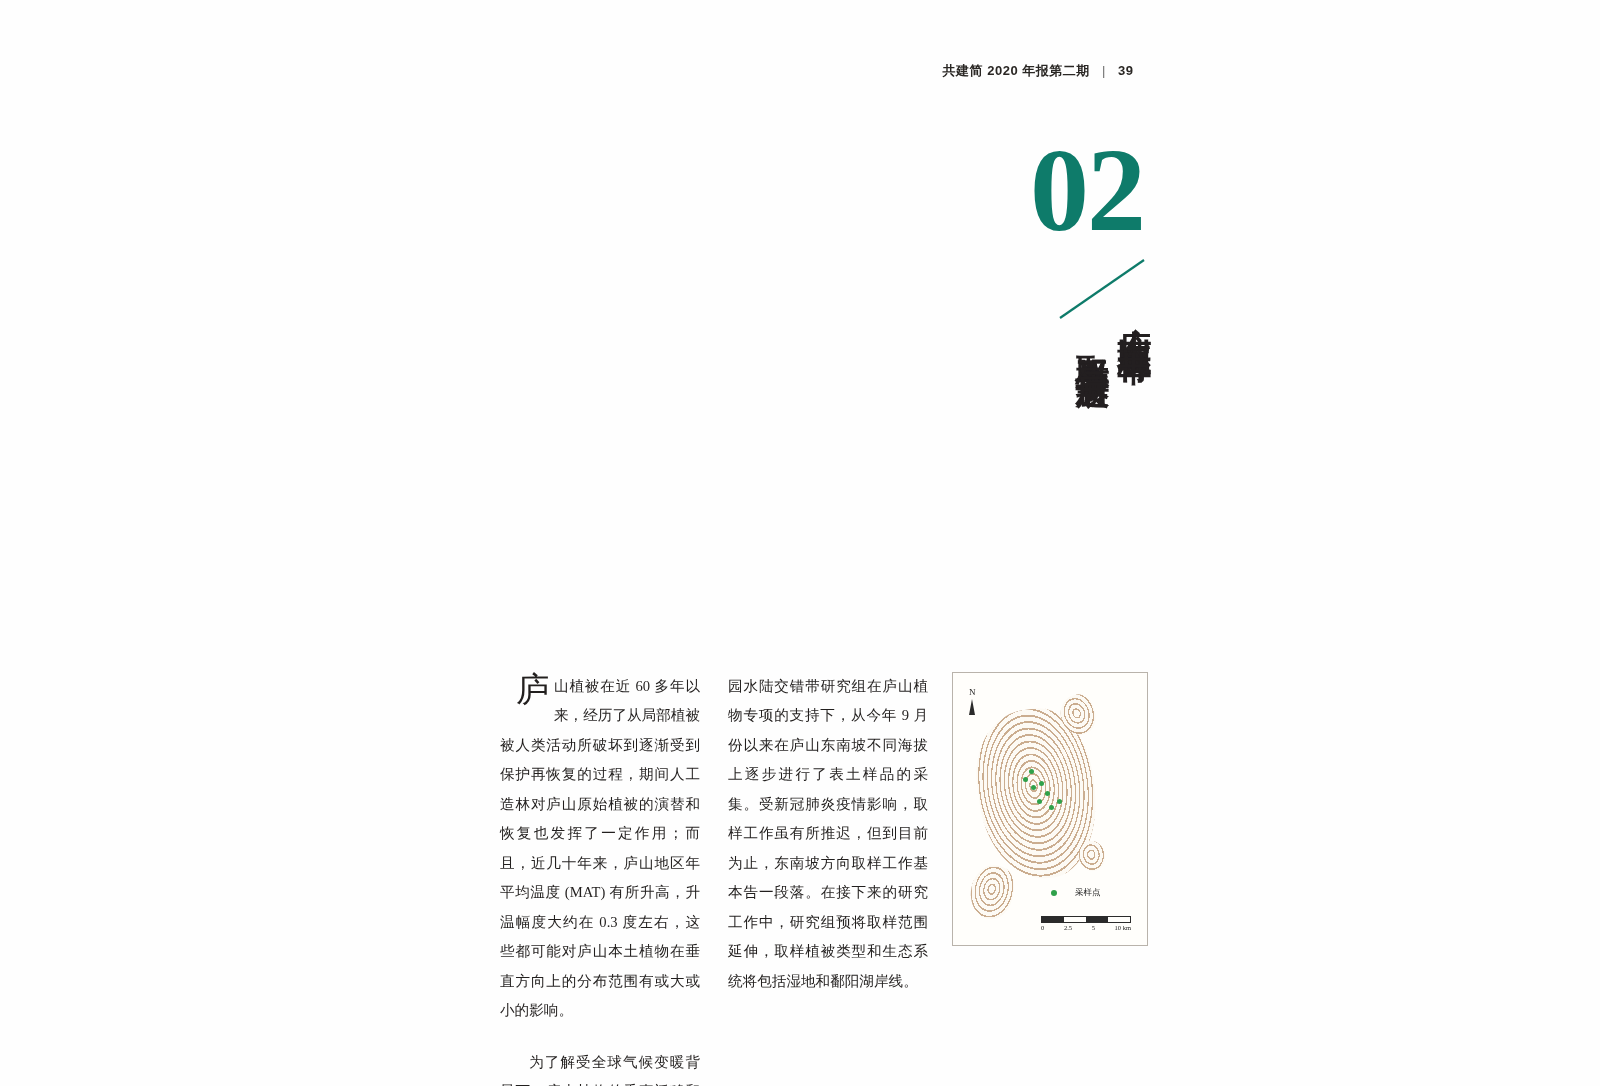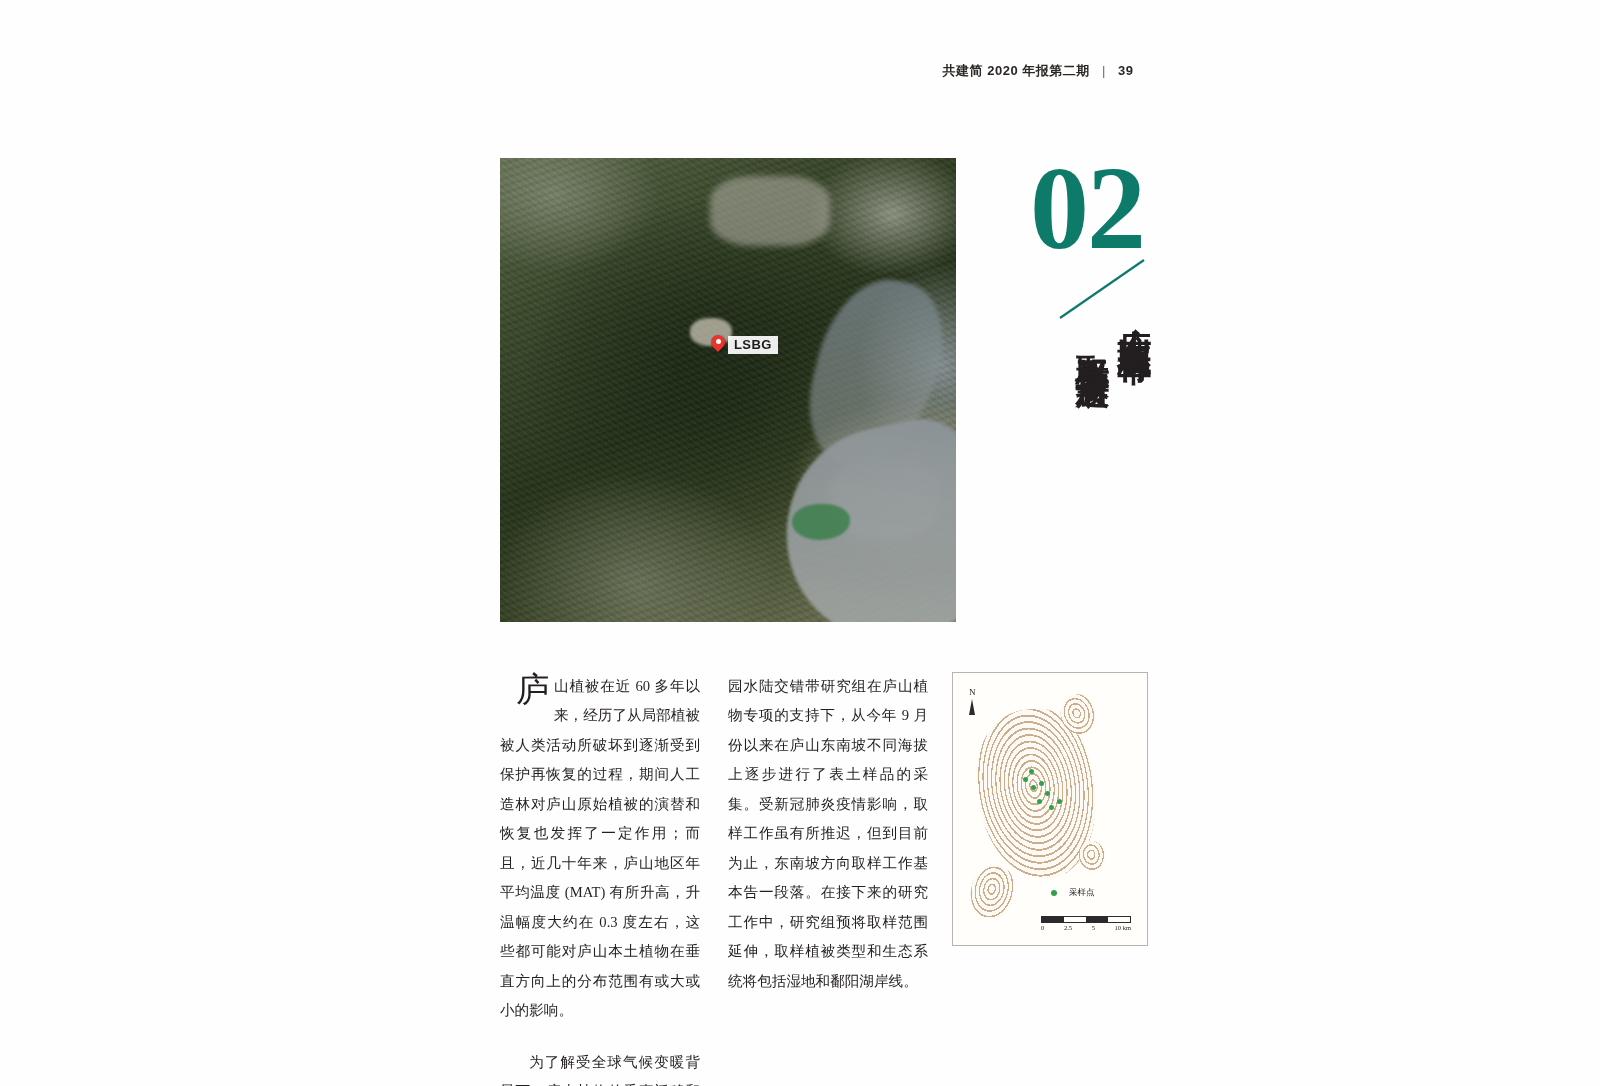--- a/index.html
+++ b/index.html
@@ -176,21 +176,21 @@
     font-weight: bold;
     letter-spacing: .4px;
     line-height: 1;
     font-family: "Liberation Sans", sans-serif;
   }
 
   
   .chapter-num {
     position: absolute;
     left: 1030px;
-    top: 150px;
+    top: 132px;
     font-family: "Liberation Serif", serif;
     font-size: 118px;
     line-height: 1;
     color: #0e7b6a;
     font-weight: bold;
     letter-spacing: -2px;
   }
   .chapter-rule {
     position: absolute;
     left: 1056px;
@@ -311,21 +311,21 @@
   }
   .map-legend {
     position: absolute;
     left: 98px;
     bottom: 46px;
     font-size: 8.5px;
     font-family: "Liberation Serif", serif;
     color: #222;
     display: flex;
     align-items: center;
-    gap: 12px;
+    gap: 18px;
   }
   .map-legend .sw {
     width: 6px; height: 6px;
     background: #2fa14a;
     border-radius: 50%;
     display: inline-block;
   }
   .map-scale {
     position: absolute;
     left: 88px;
@@ -354,35 +354,20 @@
 <div class="page">
 
   <div class="header">
     <span class="hdr-inner">
       <span>共建简 2020 年报第二期</span>
       <span class="sep">|</span>
       <span class="pagenum">39</span>
     </span>
   </div>
 
-  <div class="sat-wrap">
-    <div class="sat-base"></div>
-    <div class="sat-noise"></div>
-    <div class="sat-urban"></div>
-    <div class="sat-urban2"></div>
-    <div class="sat-river2"></div>
-    <div class="sat-river"></div>
-    <div class="sat-lake"></div>
-    <div class="sat-peak"></div>
-    <div class="pin">
-      <div class="head"></div>
-      <div class="dot"></div>
-    </div>
-    <div class="pin-label">LSBG</div>
-  </div>
 
   <div class="chapter-num">02</div>
   <div class="chapter-rule">
     <svg width="92" height="66" viewBox="0 0 92 66">
       <line x1="4" y1="62" x2="88" y2="4" stroke="#0e7b6a" stroke-width="2.2"></line>
     </svg>
   </div>
 
   <div class="vtitle">
     <div class="vcol">庐山东南坡表土样带</div>

